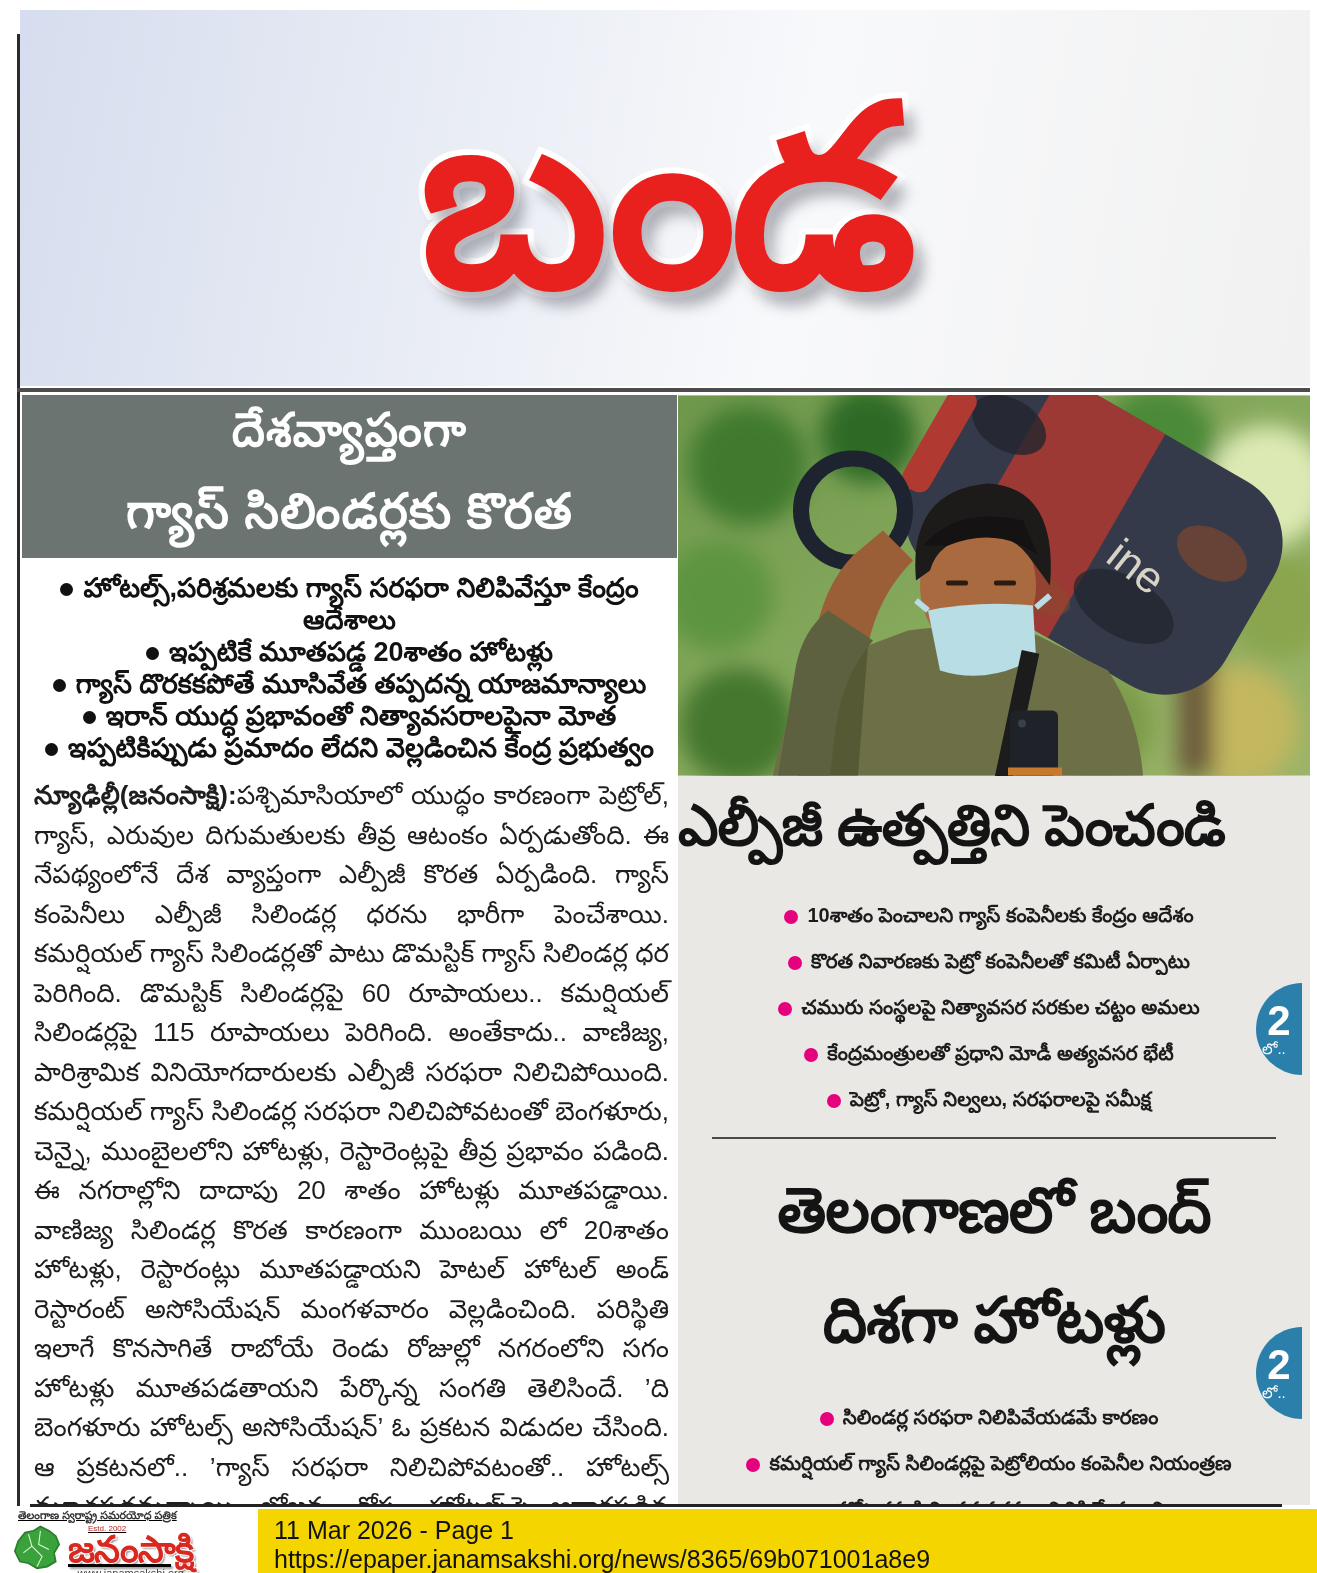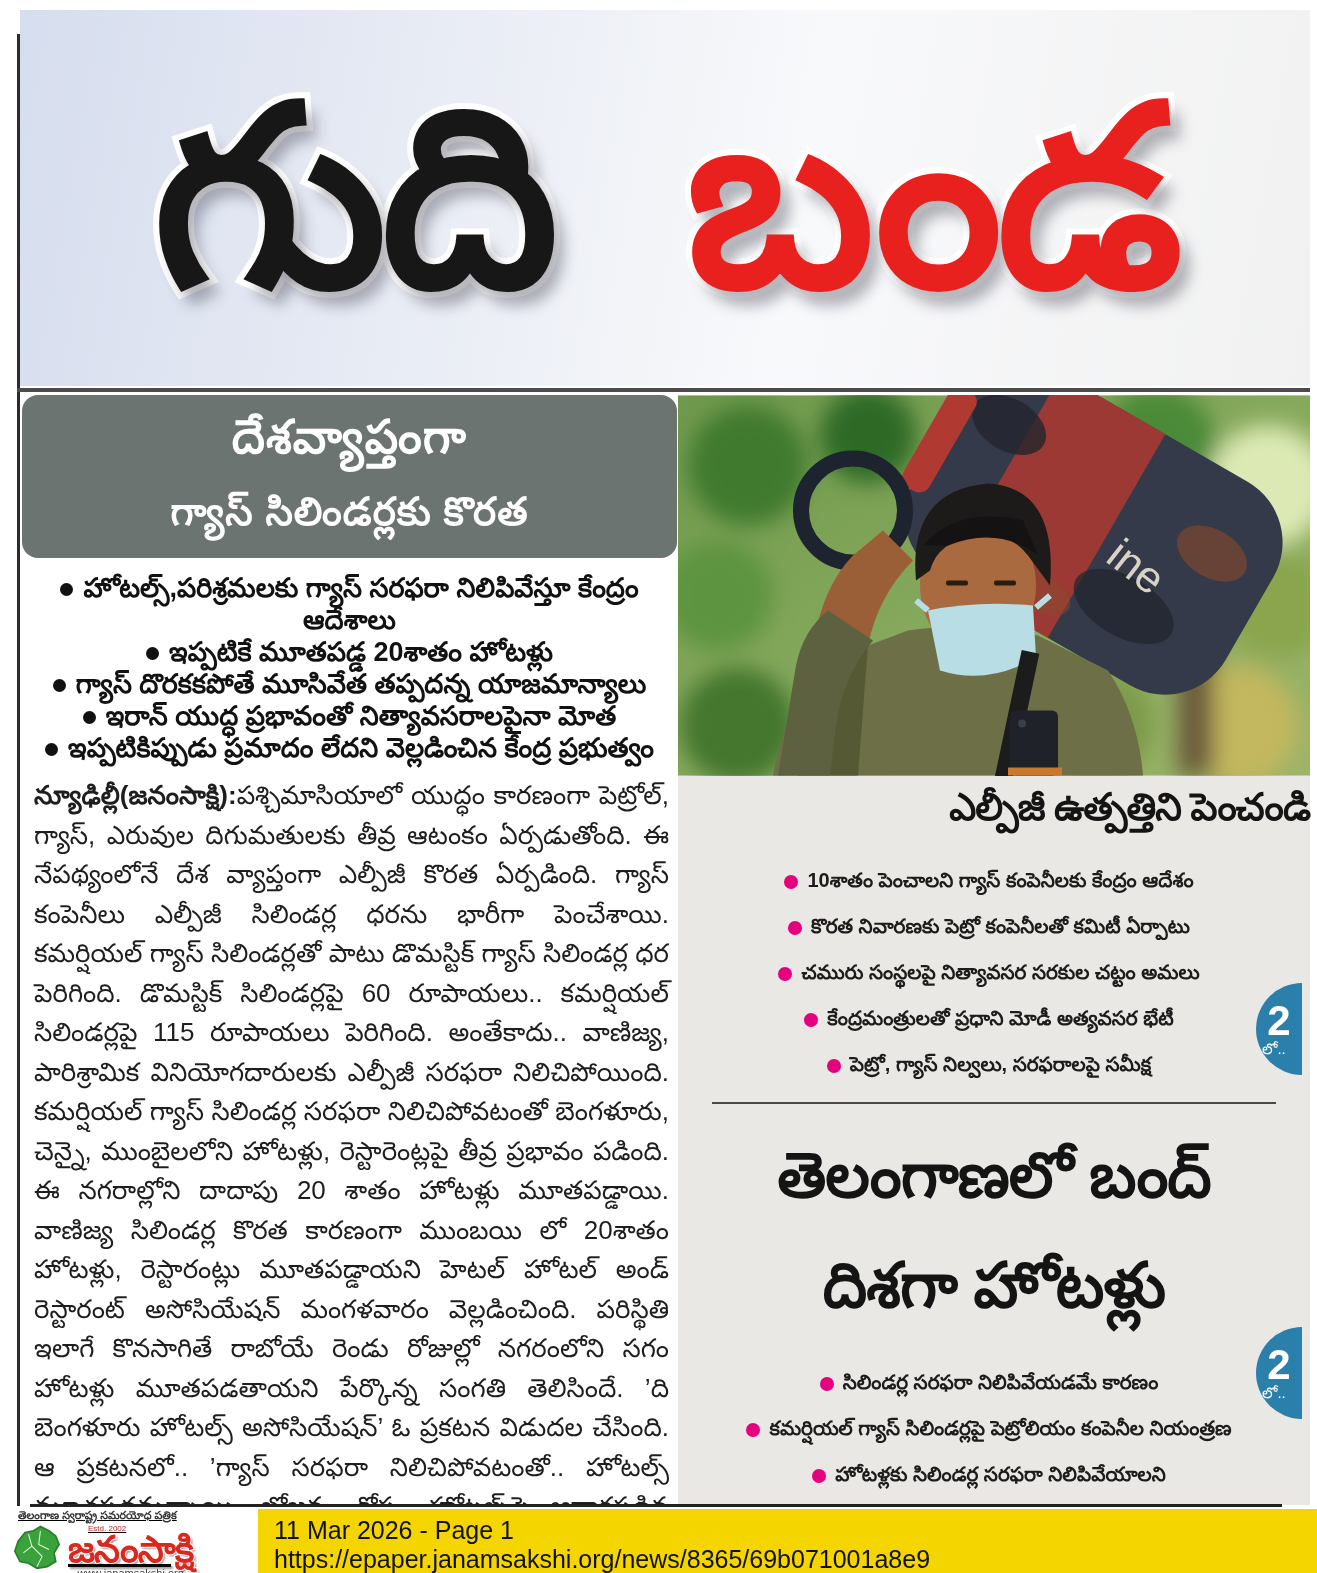--- a/index.html
+++ b/index.html
@@ -19,40 +19,40 @@
     text-shadow:10px 14px 14px rgba(70,70,85,.40); letter-spacing:-6px; }
   .word-black { color:#171717; }
   .word-red   { color:#e8211f; }
 
   .top-rule { position:absolute; left:17px; top:388px; width:1293px; height:4px; background:#4c4c4c; }
   .bottom-rule { position:absolute; left:30px; top:1504px; width:1252px; height:3px; background:#222; }
 
   
   .left-col { position:absolute; left:22px; top:395px; width:655px; height:1108px; background:#fff; }
   .story-banner { width:100%; height:163px; background:#6b7470; color:#ffffff;
-    display:flex; flex-direction:column; align-items:center; justify-content:center; gap:14px;border-radius:16px; }
+    display:flex; flex-direction:column; align-items:center; justify-content:center; gap:14px; }
   .story-banner .bl1 { font-size:47px; font-weight:bold; letter-spacing:1px; }
-  .story-banner .bl2 { font-size:39px; font-weight:bold; letter-spacing:1px; }
+  .story-banner .bl2 { font-size:49px; font-weight:bold; letter-spacing:1px; }
 
   .lead-bullets { list-style:none; margin-top:14px; }
   .lead-bullets li { text-align:center; font-size:27px; font-weight:bold; color:#121212;
     line-height:32px; }
   .dot-black { display:inline-block; width:13px; height:13px; border-radius:50%; background:#111;
     margin-right:10px; vertical-align:middle; }
 
   .body-text { padding:12px 8px 0 12px; font-size:26px; line-height:39.5px; color:#1e1e1e;
     text-align:justify; }
   .body-lead { font-weight:bold; }
 
   
   .right-col { position:absolute; left:678px; top:395px; width:632px; height:1110px;
     background:#eae8e5; }
   .photo { display:block; width:632px; height:381px; }
 
-  .headline-1 { margin-top:10px; text-align:right; font-size:38px; font-weight:bold;
+  .headline-1 { margin-top:16px; text-align:left; font-size:57px; font-weight:bold;
     color:#141414; letter-spacing:-1px; white-space:nowrap; }
 
   .pink-bullets { list-style:none; margin-top:24px; padding:0 44px 0 34px; }
   .pink-bullets li { text-align:center; font-size:20px; font-weight:600; color:#1c1c1c;
     line-height:36px; margin-bottom:10px; }
   .dot-pink { display:inline-block; width:14px; height:14px; border-radius:50%; background:#e5007d;
     margin-right:9px; vertical-align:middle; }
 
   .divider { border:none; border-top:2px solid #4a4a4a; margin:20px 34px 0 34px; }
 
@@ -85,21 +85,20 @@
   .yellow-bar .line2 { font-size:25px; color:#111; line-height:29px; }
 </style>
 </head>
 <body>
 
 <div class="page">
 
   <div class="left-rule"></div>
 
   <header class="masthead">
-    <span class="masthead-word word-black">గుది</span>
     <span class="masthead-word word-red">బండ</span>
   </header>
 
   <div class="top-rule"></div>
 
   <section class="left-col">
     <div class="story-banner">
       <div class="bl1">దేశవ్యాప్తంగా</div>
       <div class="bl2">గ్యాస్ సిలిండర్లకు కొరత</div>
     </div>

